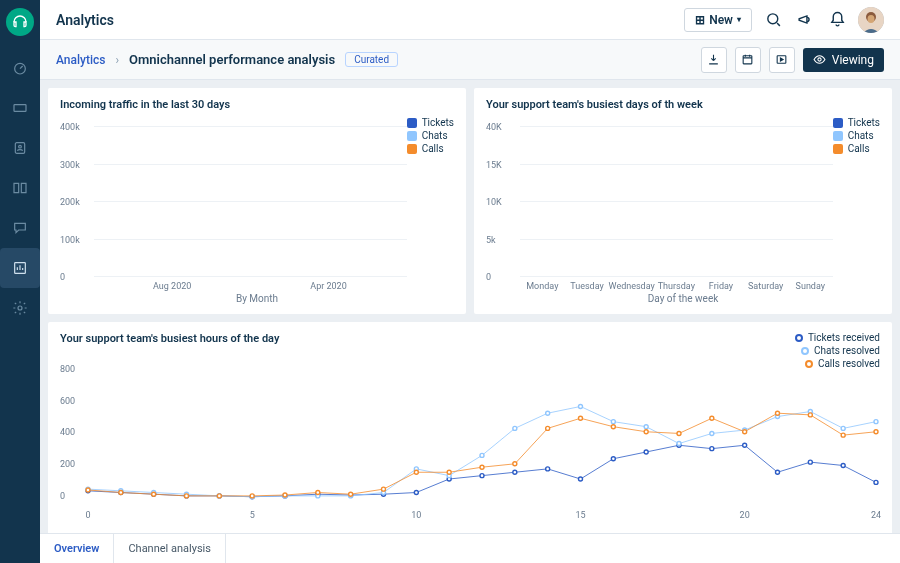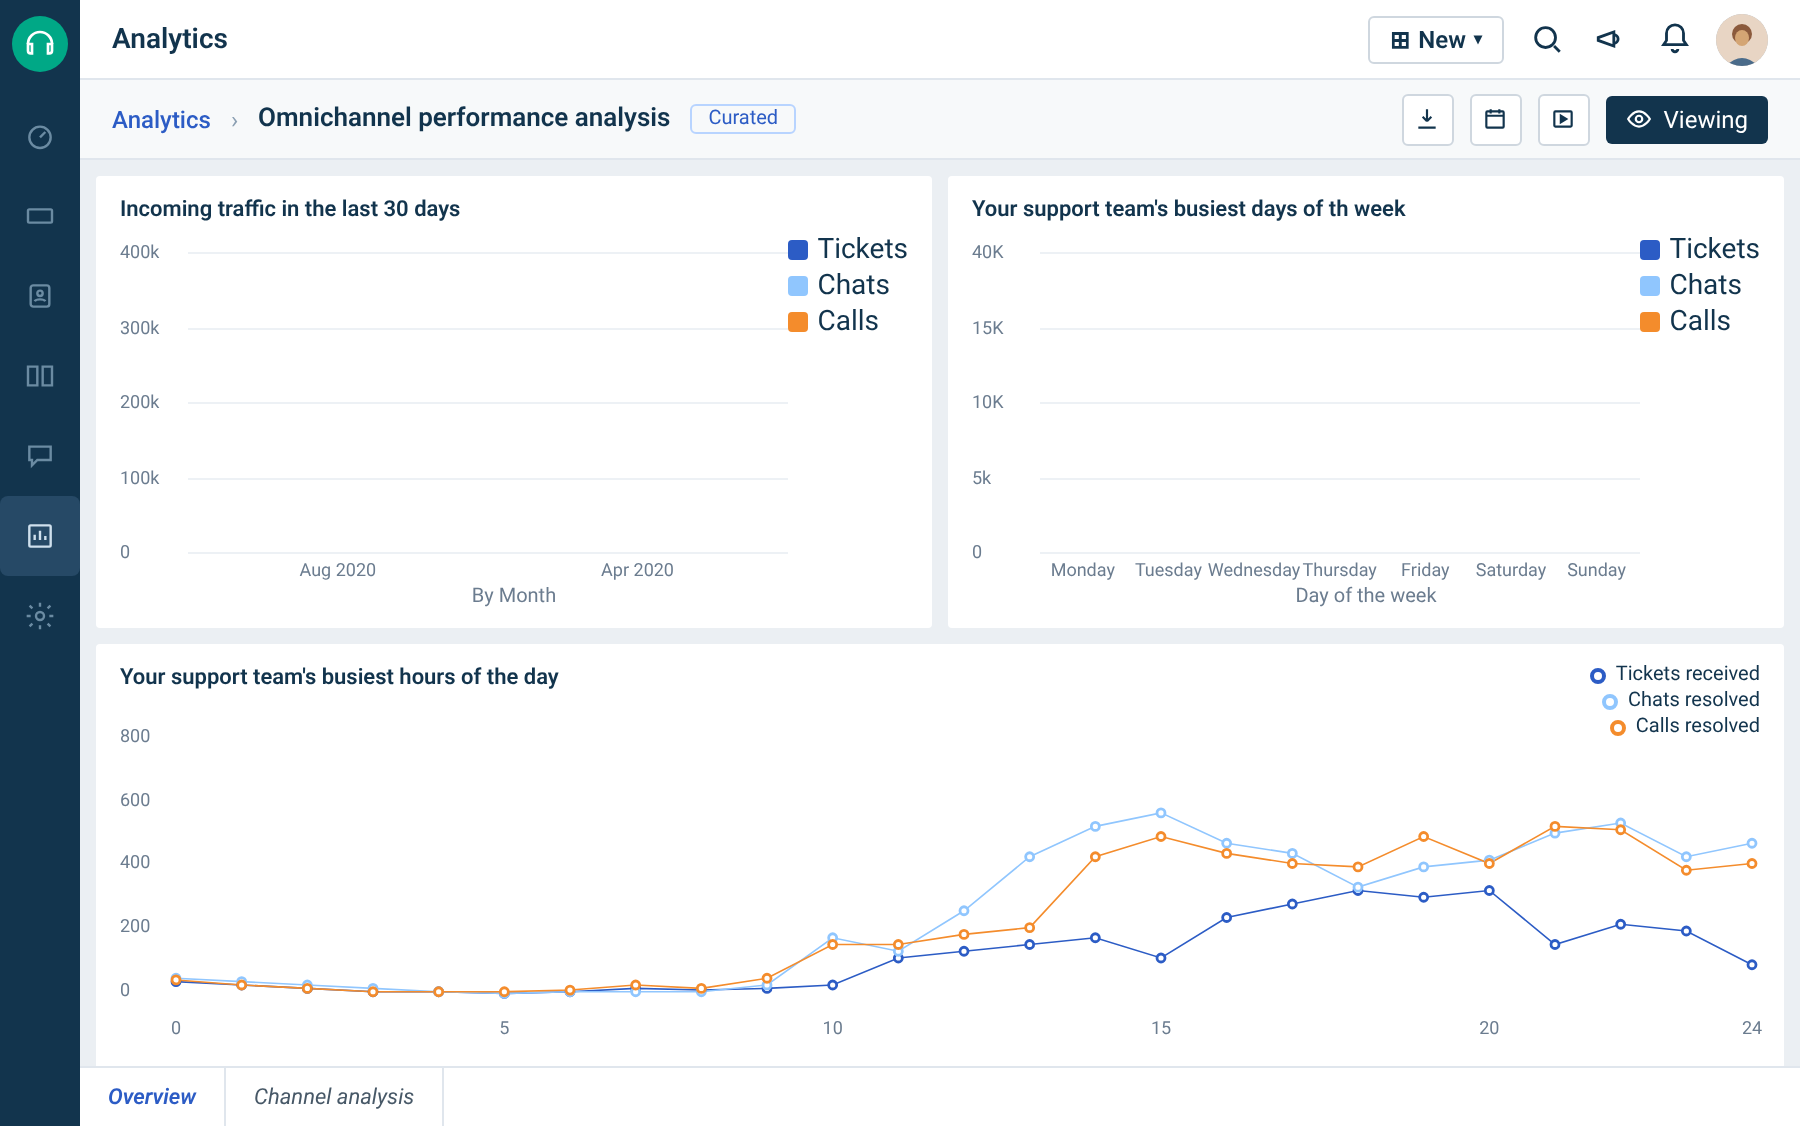--- a/index.html
+++ b/index.html
@@ -23,35 +23,35 @@
 .pill { font-size:10px; border:1px solid #B8D4FF; color:#2C5CC5; padding:1px 8px; border-radius:3px; }
 .subhead-actions { margin-left:auto; display:flex; gap:8px; align-items:center; }
 .small-box { width:26px; height:26px; border:1px solid #CFD7DF; border-radius:3px; background:#fff; display:flex; align-items:center; justify-content:center; cursor:pointer; color:#12344D; }
 .view-btn { background:#12344D; color:#fff; border-radius:3px; padding:5px 10px; font-size:12px; display:flex; align-items:center; gap:6px; cursor:pointer; }
 .content { flex:1; background:#EBEFF3; padding:8px; overflow:hidden; display:flex; flex-direction:column; gap:8px; }
 .row { display:flex; gap:8px; }
 .card { background:#fff; border-radius:2px; padding:10px 12px; flex:1; display:flex; flex-direction:column; }
 .card-title { font-size:11px; font-weight:600; color:#12344D; margin-bottom:6px; }
 .chart-shell { flex:1; display:flex; }
 .chart-plot { flex:1; position:relative; }
-.legend { display:flex; flex-direction:column; gap:2px; font-size:14px; }
+.legend { display:flex; flex-direction:column; gap:2px; font-size:10px; }
 .legend-row { display:flex; align-items:center; gap:5px; }
 .swatch { width:10px; height:10px; border-radius:2px; }
 .axis-label { text-align:center; font-size:10px; color:#6B7C8F; margin-top:2px; }
 .ytick { position:absolute; left:0; font-size:9px; color:#6B7C8F; transform:translateY(-50%); }
 .gridline { position:absolute; left:34px; right:0; height:1px; background:#EDF1F5; }
 .xtick { position:absolute; bottom:0; font-size:9px; color:#6B7C8F; transform:translateX(-50%); }
 .bars-area { position:absolute; left:34px; right:0; top:2px; bottom:14px; }
 .bar-group { position:absolute; bottom:0; display:flex; align-items:flex-end; gap:2px; }
 .bar { width:16px; }
 .bar.s { width:10px; }
 .line-canvas { position:absolute; left:28px; right:4px; top:2px; bottom:26px; }
 .line-canvas svg { width:100%; height:100%; overflow:visible; }
 .legend-inline { display:flex; flex-direction:column; align-items:flex-end; font-size:10px; gap:2px; }
-.tabs { position:absolute; bottom:0; left:40px; right:0; height:30px; background:#fff; border-top:1px solid #E0E6ED; display:flex;font-style:italic; }
+.tabs { position:absolute; bottom:0; left:40px; right:0; height:30px; background:#fff; border-top:1px solid #E0E6ED; display:flex; }
 .tab { padding:0 14px; display:flex; align-items:center; font-size:11px; cursor:pointer; border-right:1px solid #E0E6ED; color:#475867; }
 .tab.active { font-weight:600; color:#2C5CC5; }
 </style>
 </head>
 <body>
 
 <div class="app">
   <div class="sidebar">
     <div class="sidebar-brand">
       <svg width="16" height="16" viewBox="0 0 24 24" fill="none" stroke="#fff" stroke-width="2">

